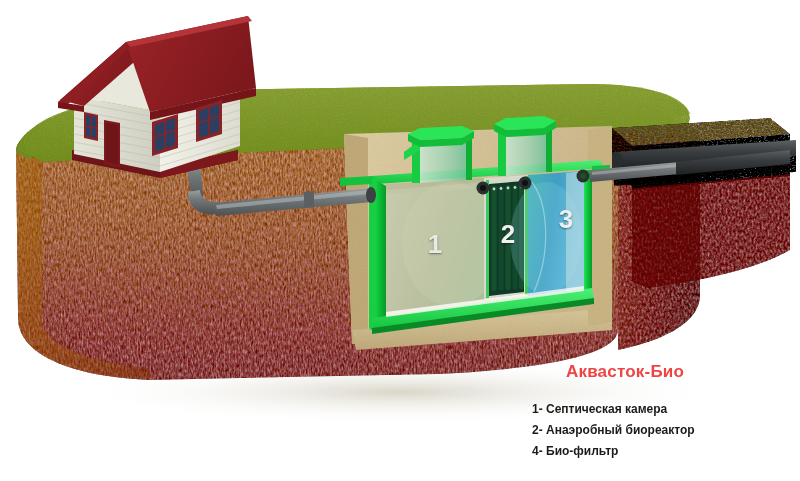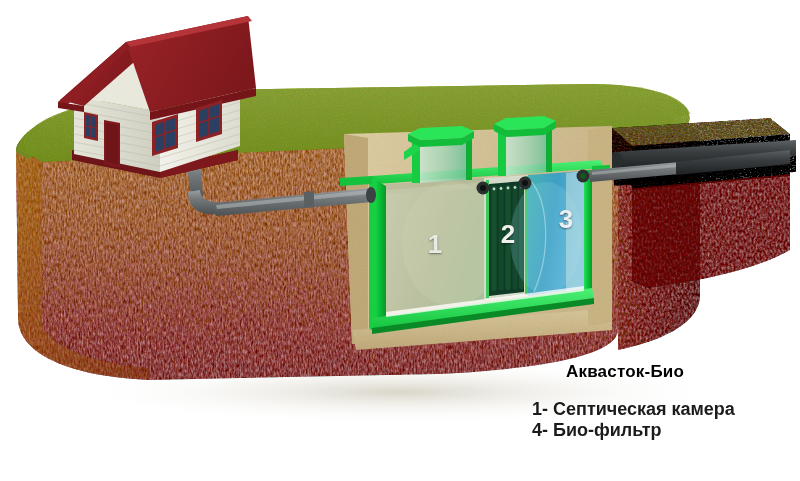--- a/index.html
+++ b/index.html
@@ -2,22 +2,22 @@
 <html><head>
 <meta charset="utf-8">
 <style>
   html,body{margin:0;padding:0;background:#ffffff;}
   body{width:800px;height:481px;overflow:hidden;font-family:"Liberation Sans",sans-serif;}
   #stage{position:relative;width:800px;height:481px;background:#ffffff;}
   .abs{position:absolute;}
 
   
   #legend{left:532px;top:362px;width:268px;}
-  #legend .title{font-size:17px;font-weight:bold;color:#000000;letter-spacing:.2px;margin-left:34px;}
-  #legend .row{font-size:18px;font-weight:bold;color:#1b1b1b;line-height:21px;white-space:nowrap;}
+  #legend .title{font-size:17px;font-weight:bold;color:#ef4444;letter-spacing:.2px;margin-left:34px;}
+  #legend .row{font-size:12px;font-weight:bold;color:#1b1b1b;line-height:21px;white-space:nowrap;}
   #legend .rows{margin-top:17px;}
 
   
   .chnum{font-size:26px;font-weight:bold;color:#e9eae4;text-shadow:0 1px 2px rgba(0,0,0,.45);}
 </style>
 </head>
 <body>
 
 <div id="stage">
 
@@ -407,17 +407,18 @@
         <path d="M 199,123 L 219,116" stroke="#8b2326" stroke-width="1.6"></path>
       </g>
     </g>
 
   </svg>
 
   <div id="legend" class="abs">
     <div class="title">Аквасток-Био</div>
     <div class="rows">
       <div class="row">1- Септическая камера</div>
+      <div class="row">2- Анаэробный биореактор</div>
       <div class="row">4- Био-фильтр</div>
     </div>
   </div>
 
 </div>
 
 </body></html>

